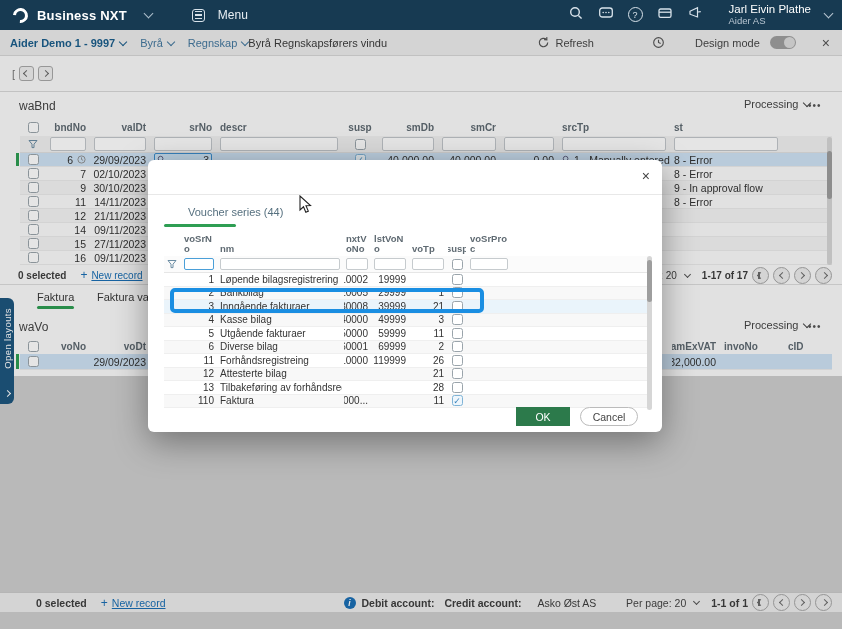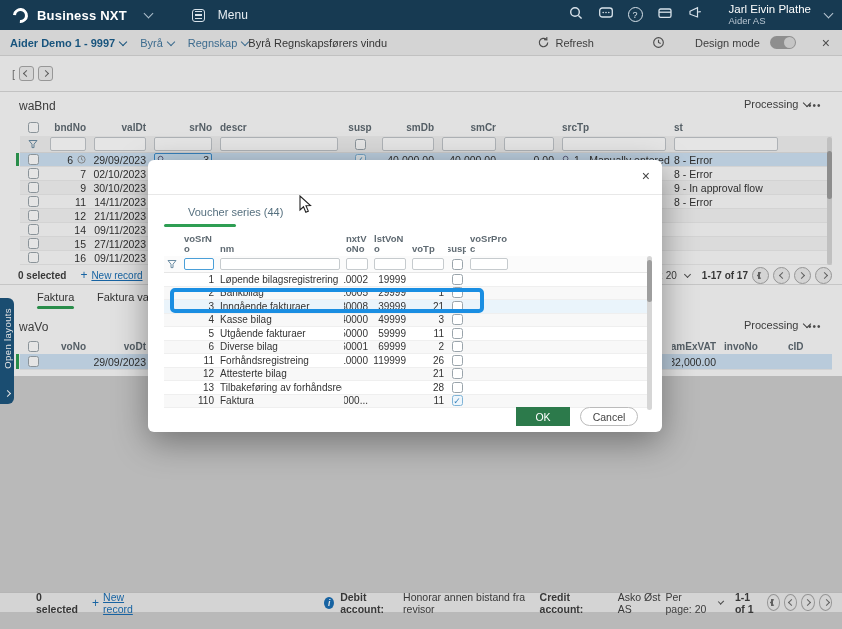--- a/index.html
+++ b/index.html
@@ -462,21 +462,20 @@
     <span class="vtext">Open layouts</span>
     <span class="cv r"></span>
   </div>
 
   <div class="statusbar">
     <span class="selcount" style="margin-left:36px;">0 selected</span>
     <span class="plus">+</span>
     <span class="link">New record</span>
     <span class="info-ic" style="margin-left:178px;">i</span>
     <span class="blab" style="margin-left:6px;">Debit account:</span>
-    <span style="margin-left:4px;">Honorar annen bistand fra revisor</span>
     <span class="blab" style="margin-left:10px;">Credit account:</span>
     <span style="margin-left:16px;">Asko Øst AS</span>
     <span style="margin-left:auto;display:inline-flex;align-items:center;margin-right:10px;">
       <span class="perpage">Per page: 20</span>
       <span class="cv" style="width:4px;height:4px;margin:0 6px 2px 8px;color:#555;"></span>
       <span class="range">1-1 of 1</span>
       <span class="pgbtn">
           <span class="bar"></span>
           <span class="cv l" style="margin-left:-2px;"></span>
         </span>

